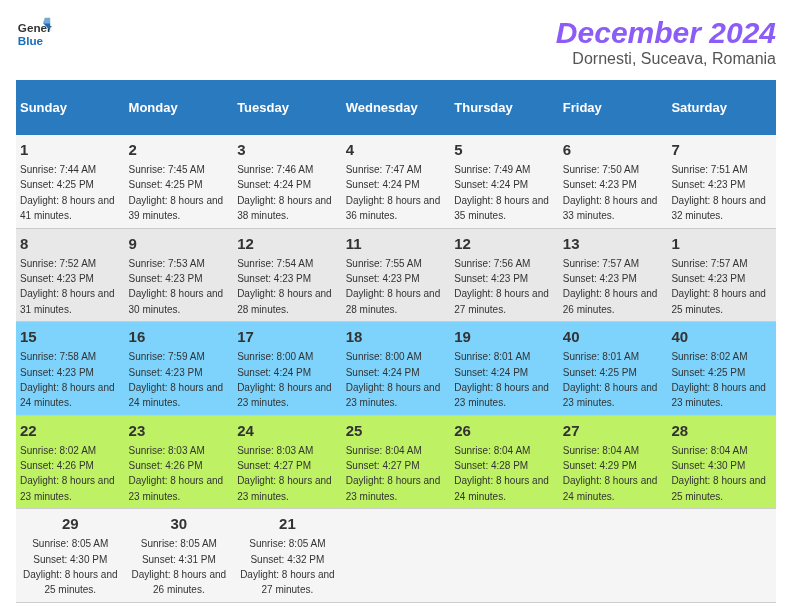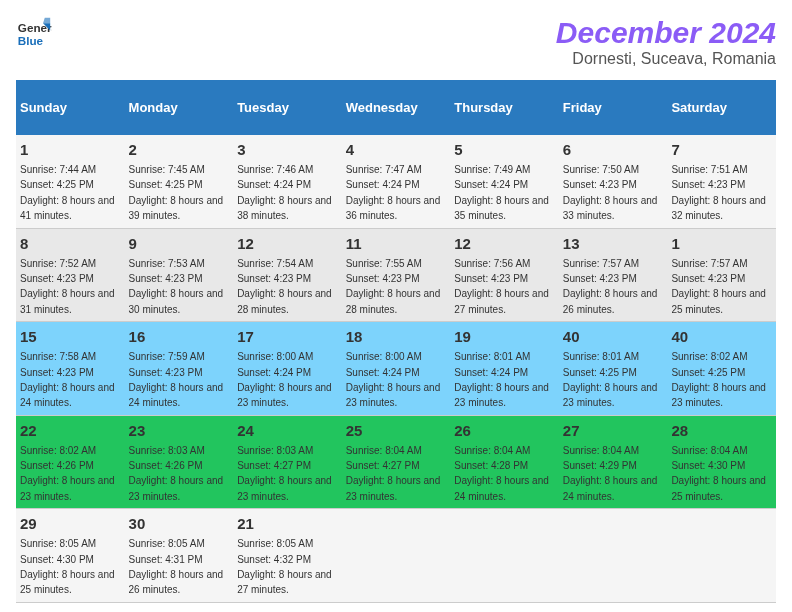--- a/index.html
+++ b/index.html
@@ -77,22 +77,22 @@
       font-size: 10px;
       color: #333;
     }
     .empty-cell {
       background: #e8e8e8;
     }
     
     .row-group-1 td { background: #f5f5f5; }
     .row-group-2 td { background: #e8e8e8; }
     .row-group-3 td { background: #7dd3fc; }
-    .row-group-4 td { background: #22c55e; }
-    .row-group-5 td { background: #f5f5f5; }
+    .row-group-4 td { background: #bef264; }
+    .row-group-5 td { background: #f5f5f5; text-align: center; }
     .row-group-1 td.empty-cell,
     .row-group-2 td.empty-cell,
     .row-group-3 td.empty-cell,
     .row-group-4 td.empty-cell,
     .row-group-5 td.empty-cell {
       background: inherit;
     }
   </style>
 </head>
 <body>

